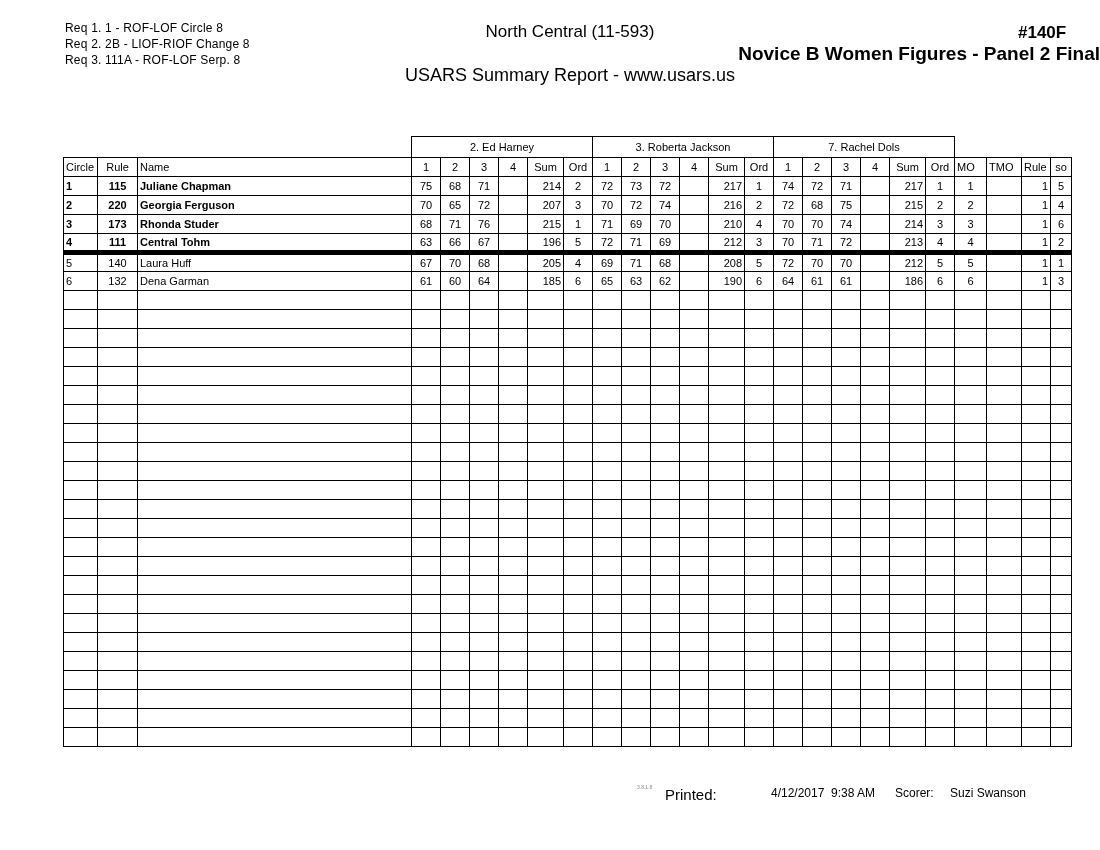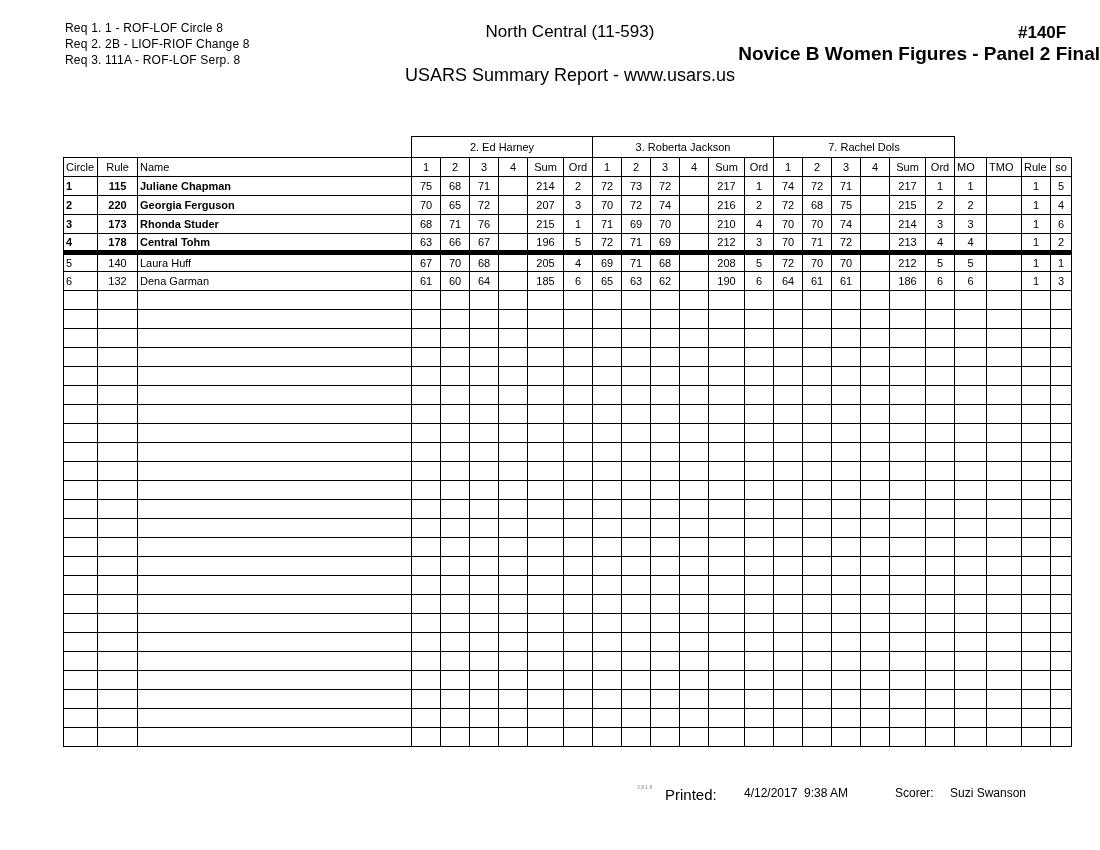--- a/index.html
+++ b/index.html
@@ -29,34 +29,34 @@
   }
   .results td, .results th {
     border:1px solid #000; height:19px; font-size:11px; font-weight:normal;
     padding:0 2px; overflow:hidden; white-space:nowrap; vertical-align:middle;
   }
   .striprow td { height:21px; }
   .nb { border:none !important; background:#fff; }
   .judgebox { text-align:center; padding-left:5px; white-space:pre; }
 
   .c  { text-align:center; }
-  .r  { text-align:center; padding-right:4px; }
+  .r  { text-align:right; padding-right:4px; }
   .l  { text-align:left;  padding-left:7px; }
   .hl { text-align:left;  padding-left:3px; }
 
   .ord { border-left:4px solid #000; border-right:4px solid #000; text-align:center; font-weight:bold; }
   th.ord { font-weight:normal; }
   tr.cut td { border-bottom:5px solid #000; }
   tr.boldrow .pc { font-weight:bold; }
   .name { font-size:12px; }
 
   
   .version  { position:absolute; left:597px; top:784px; font-size:5px; color:#888; }
   .printed-label { position:absolute; left:625px; top:786px; font-size:15px; }
-  .printed-value { position:absolute; left:704px; top:786px; font-size:12px; white-space:pre; }
+  .printed-value { position:absolute; left:731px; top:786px; font-size:12px; white-space:pre; }
   .scorer-label  { position:absolute; left:855px; top:786px; font-size:12px;text-align:center; }
   .scorer-value  { position:absolute; left:910px; top:786px; font-size:12px; }
 </style>
 </head>
 <body>
 
 <div class="page">
 
   <div class="req-list">
     <div>Req 1. 1 - ROF-LOF Circle 8</div>
@@ -211,21 +211,21 @@
           <td class="c"></td>
           <td class="r">214</td>
           <td class="ord">3</td>
           <td class="c">3</td>
           <td></td>
           <td class="r">1</td>
           <td class="c">6</td>
         </tr>
         <tr class="boldrow cut">
           <td class="l pc">4</td>
-          <td class="c pc">178</td>
+          <td class="c pc">111</td>
           <td class="l pc name">Central Tohm</td>
           <td class="c">63</td>
           <td class="c">66</td>
           <td class="c">67</td>
           <td class="c"></td>
           <td class="r">196</td>
           <td class="ord">5</td>
           <td class="c">72</td>
           <td class="c">71</td>
           <td class="c">69</td>

